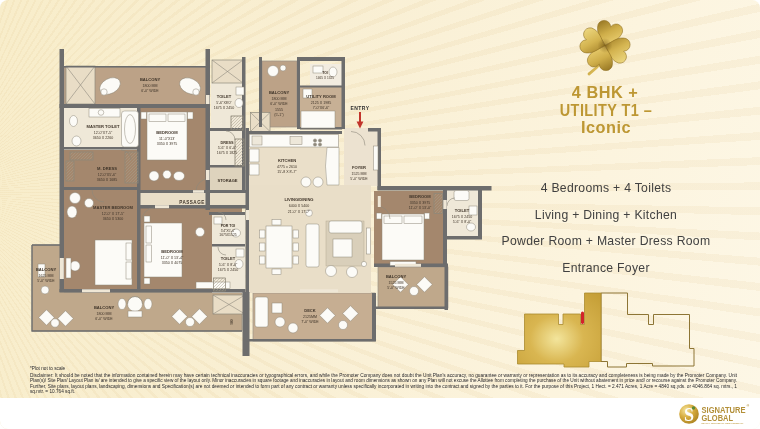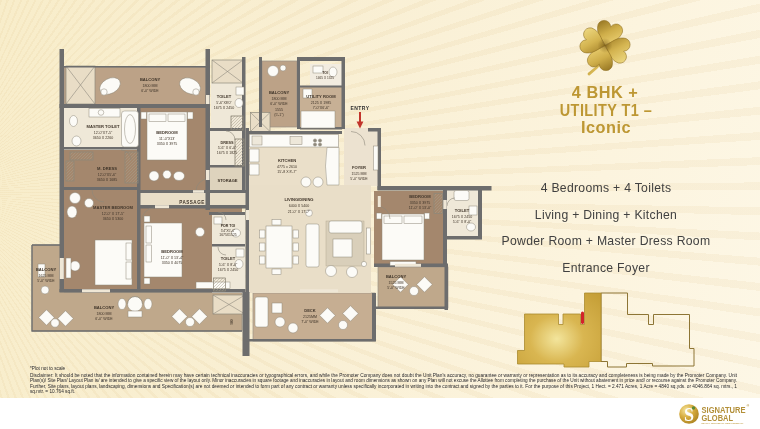--- a/index.html
+++ b/index.html
@@ -1,20 +1,20 @@
 <!DOCTYPE html>
 <html><head>
 <meta charset="utf-8">
 <style>
   html,body{margin:0;padding:0;}
   #page{position:relative;width:760px;height:429px;overflow:hidden;
     font-family:"Liberation Sans",sans-serif;
     background:
       repeating-conic-gradient(from -28deg at -8% 45%, rgba(215,180,115,0.10) 0deg 0.55deg, rgba(215,180,115,0) 0.55deg 1.75deg),
-      linear-gradient(103deg,#f8edca 0%,#f9efd3 40%,#fcf4de 75%,#fdf7e6 100%);}
+      linear-gradient(103deg,#f8edca 0%,#f9efd3 40%,#fcf4de 75%,#fdf7e6 100%); border-radius: 8px;}
 </style>
 </head>
 <body>
 <div id="page">
 <svg width="760" height="429" viewBox="0 0 760 429">
 <defs>
   <radialGradient id="siteGold" cx="0.47" cy="0.62" r="0.8">
     <stop offset="0" stop-color="#f3e59c"></stop>
     <stop offset="0.4" stop-color="#d9b651"></stop>
     <stop offset="1" stop-color="#c49d35"></stop>

